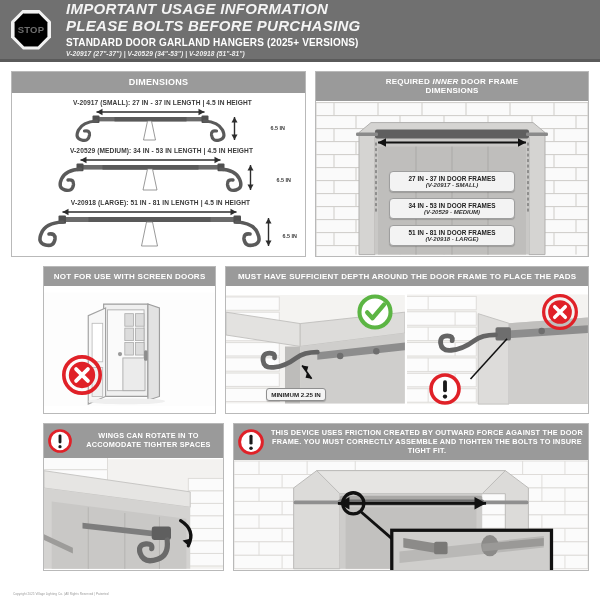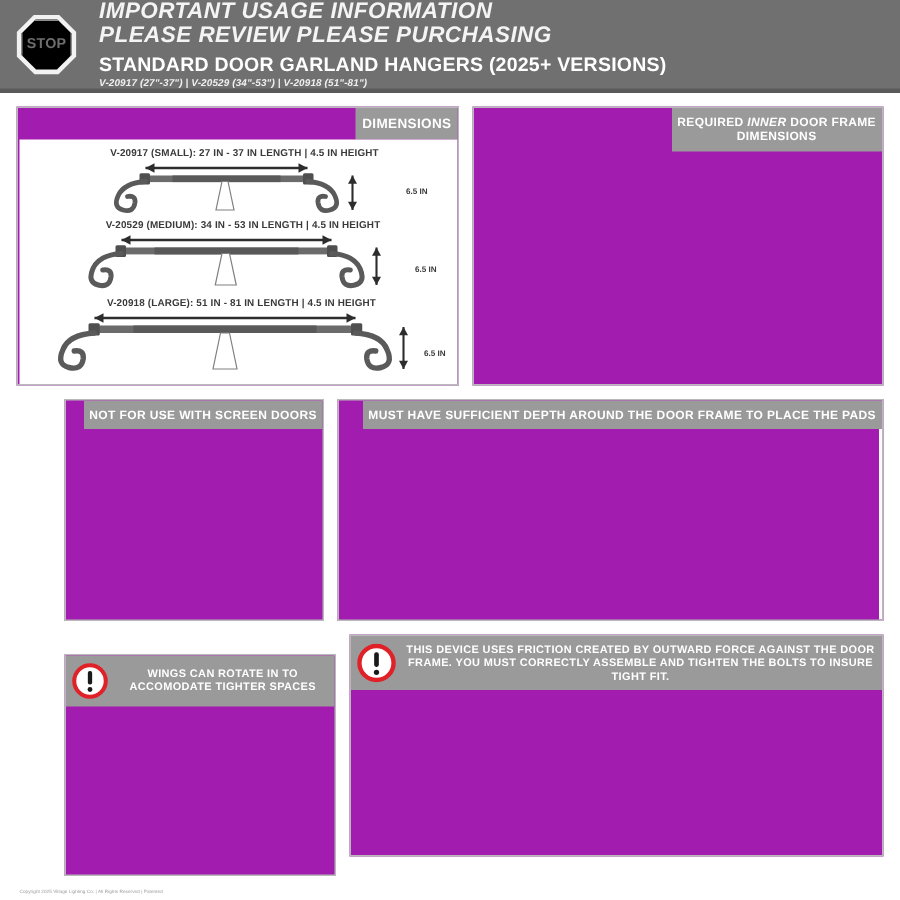--- a/index.html
+++ b/index.html
@@ -41,43 +41,42 @@
   .stop-text {
     font-size: 9.5px; font-weight: bold; color: #6e6e6e;
     letter-spacing: .2px;
   }
   .header-text { margin-left: 14px; color: #ffffff; line-height: 1.12; }
   .h-line1, .h-line2 {
     font-style: italic; font-weight: bold; font-size: 15px;
     letter-spacing: .3px; color: #f4f4f4;
   }
   .h-line3 {
-    font-weight: bold; font-size: 13px; letter-spacing: .15px;
+    font-weight: bold; font-size: 10px; letter-spacing: .15px;
     margin-top: 2.5px; color: #ffffff;
   }
   .h-line4 {
     font-style: italic; font-weight: bold; font-size: 6.6px;
     margin-top: 2px; color: #efefef; letter-spacing: .1px;
   }
 
   
   .logo { margin-left: auto; width: 118px; height: 44px; position: relative; }
   .logo svg { width: 100%; height: 100%; display: block; }
 
   
   .body-area { position: relative; padding: 9px 11px 0 11px; }
   .row { display: flex; gap: 9px; }
   .row + .row { margin-top: 9px; padding-left: 32px; }
 
   .panel {
-    background: #a21caf;
+    background: #fde047;
     border: 1px solid #b9b9b9;
     display: flex; flex-direction: column;
     overflow: hidden;
-    align-items: flex-end;
   }
   .panel-head {
     background: #9a9a9a;
     color: #ffffff;
     font-weight: bold;
     text-align: center;
     letter-spacing: .25px;
     padding: 5px 4px;
     font-size: 9px;
     line-height: 1.18;
@@ -127,21 +126,21 @@
     <div class="stop-sign">
       <div class="stop-oct">
         <div class="stop-oct-inner">
           <span class="stop-text">STOP</span>
         </div>
       </div>
     </div>
 
     <div class="header-text">
       <div class="h-line1">IMPORTANT USAGE INFORMATION</div>
-      <div class="h-line2">PLEASE REVIEW PLEASE PURCHASING</div>
+      <div class="h-line2">PLEASE BOLTS BEFORE PURCHASING</div>
       <div class="h-line3">STANDARD DOOR GARLAND HANGERS (2025+ VERSIONS)</div>
       <div class="h-line4">V-20917 (27"-37")   |   V-20529  (34"-53")   |   V-20918 (51"-81")</div>
     </div>
 
   </div>
 
   <div class="body-area">
 
     <div class="row">
 
@@ -384,21 +383,21 @@
               <rect x="17.6" y="9" width="4.8" height="15" rx="2.2" fill="#1a1a1a"></rect>
               <circle cx="20" cy="29.5" r="2.7" fill="#1a1a1a"></circle>
             </svg>
           </div>
         </div>
       </div>
     </div>
 
     <div class="row">
 
-      <div class="panel" style="width:188px;height:148px;margin-top:13px;">
+      <div class="panel" style="width:188px;height:148px;">
         <div class="panel-head tiny">
           <svg viewBox="0 0 40 40" style="width:24px;height:24px;flex:none;">
             <circle cx="20" cy="20" r="17.5" fill="#fff" stroke="#e02128" stroke-width="4.5"></circle>
             <rect x="17.6" y="9" width="4.8" height="15" rx="2.2" fill="#1a1a1a"></rect>
             <circle cx="20" cy="29.5" r="2.7" fill="#1a1a1a"></circle>
           </svg>
           <span>WINGS CAN ROTATE IN TO ACCOMODATE TIGHTER SPACES</span>
         </div>
         <div class="panel-body">
           <svg viewBox="0 0 186 114" style="position:absolute;inset:0;width:100%;height:100%;">

